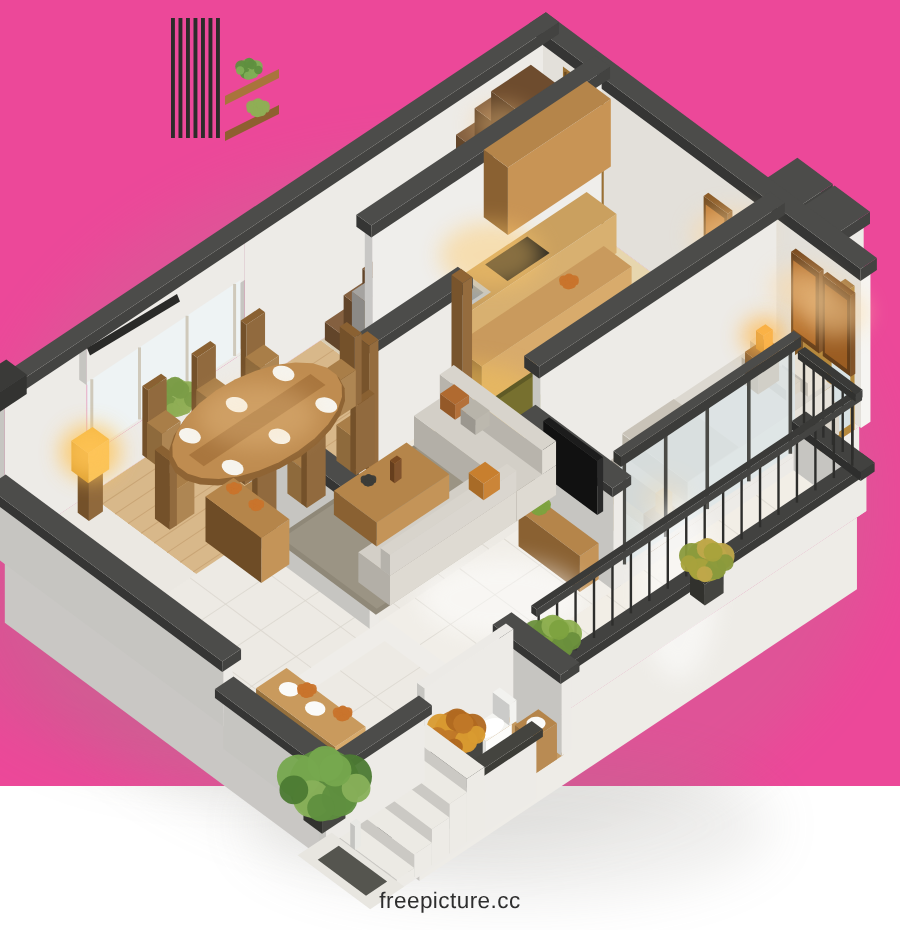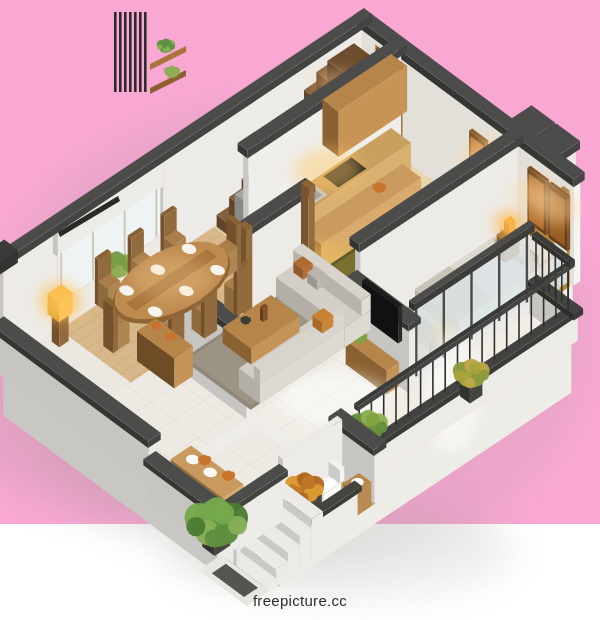--- a/index.html
+++ b/index.html
@@ -1,17 +1,17 @@
 <!DOCTYPE html>
 <html><head>
 <meta charset="utf-8">
 <style>
   html,body{margin:0;padding:0;background:#ffffff;}
   body{width:600px;height:620px;overflow:hidden;font-family:"Liberation Sans",sans-serif;}
-  .stage{position:relative;width:600px;height:524px;background:#f9a8d4;}
+  .stage{position:relative;width:600px;height:524px;background:#ec4899;}
   svg{position:absolute;left:0;top:0;}
   .watermark{
     position:absolute;left:0;top:592px;width:600px;text-align:center;
     font-size:15px;color:#2e2e2e;letter-spacing:.3px;
     font-family:"Liberation Sans",sans-serif;
   }
 </style>
 </head>
 <body>
 

